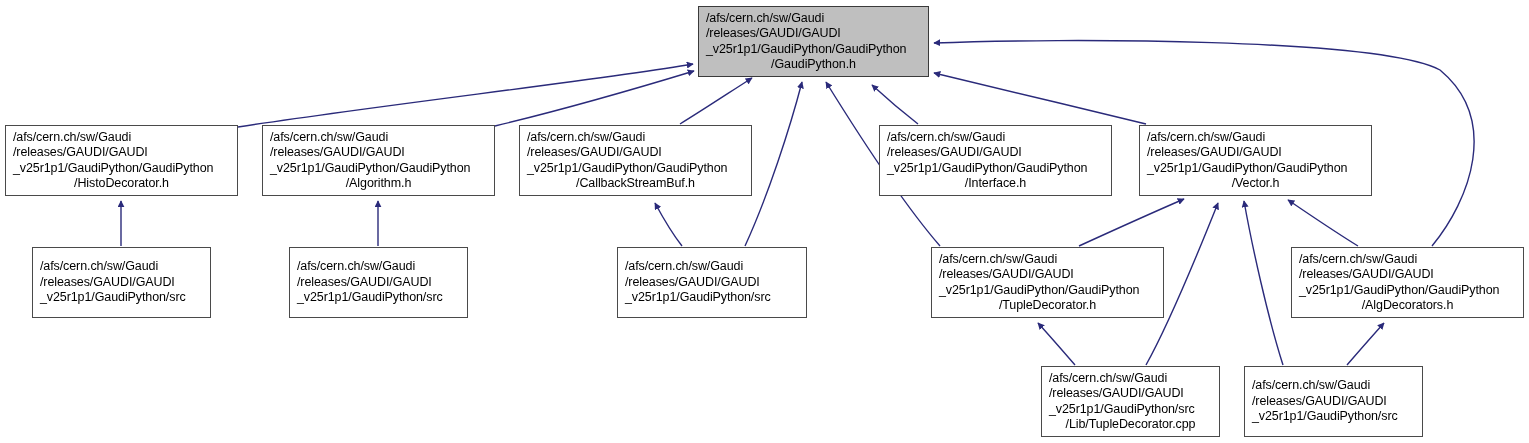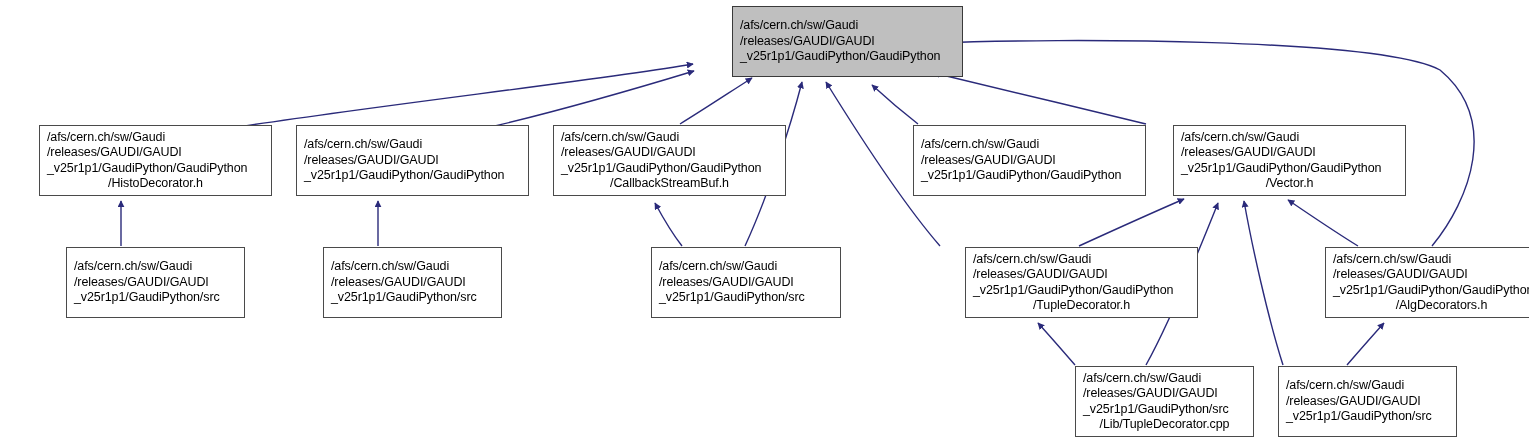--- a/index.html
+++ b/index.html
@@ -31,21 +31,20 @@
     color: #000000;
     font-size: 12.5px;
     line-height: 15.5px;
     text-align: center;
     display: flex;
     flex-direction: column;
     justify-content: center;
     align-items: center;
     white-space: pre;
     letter-spacing: -0.1px;
-    margin-left: 34px;
   }
   .node.root {
     background: #bfbfbf;
     border: 1px solid #3a3a3a;
   }
   .node .line {
     display: block;
     width: 100%;
   }
   .node .l-left {
@@ -81,25 +80,25 @@
         <path d="M 682,246 C 671,232 662,216 655,203" fill="none" stroke="#2a2a7a" stroke-width="1.4" marker-end="url(#arrowhead)"></path>
         <path d="M 1075,365 C 1062,350 1048,334 1038,323" fill="none" stroke="#2a2a7a" stroke-width="1.4" marker-end="url(#arrowhead)"></path>
         <path d="M 1146,365 C 1170,322 1200,248 1218,203" fill="none" stroke="#2a2a7a" stroke-width="1.4" marker-end="url(#arrowhead)"></path>
         <path d="M 1079,246 C 1114,230 1154,212 1184,199" fill="none" stroke="#2a2a7a" stroke-width="1.4" marker-end="url(#arrowhead)"></path>
         <path d="M 1347,365 C 1360,350 1374,334 1384,323" fill="none" stroke="#2a2a7a" stroke-width="1.4" marker-end="url(#arrowhead)"></path>
         <path d="M 1283,365 C 1268,318 1252,246 1244,201" fill="none" stroke="#2a2a7a" stroke-width="1.4" marker-end="url(#arrowhead)"></path>
         <path d="M 1358,246 C 1332,230 1306,212 1288,200" fill="none" stroke="#2a2a7a" stroke-width="1.4" marker-end="url(#arrowhead)"></path>
       </g>
   </svg>
   <div id="nodes">
-      <div class="node root" style="left: 698px; top: 6px; width: 231px; height: 71px;"><span class="line l-left">/afs/cern.ch/sw/Gaudi</span><span class="line l-left">/releases/GAUDI/GAUDI</span><span class="line l-left">_v25r1p1/GaudiPython/GaudiPython</span></div>
+      <div class="node root" style="left: 698px; top: 6px; width: 231px; height: 71px;"><span class="line l-left">/afs/cern.ch/sw/Gaudi</span><span class="line l-left">/releases/GAUDI/GAUDI</span><span class="line l-left">_v25r1p1/GaudiPython/GaudiPython</span><span class="line l-center">/GaudiPython.h</span></div>
       <div class="node" style="left: 5px; top: 125px; width: 233px; height: 71px;"><span class="line l-left">/afs/cern.ch/sw/Gaudi</span><span class="line l-left">/releases/GAUDI/GAUDI</span><span class="line l-left">_v25r1p1/GaudiPython/GaudiPython</span><span class="line l-center">/HistoDecorator.h</span></div>
-      <div class="node" style="left: 262px; top: 125px; width: 233px; height: 71px;"><span class="line l-left">/afs/cern.ch/sw/Gaudi</span><span class="line l-left">/releases/GAUDI/GAUDI</span><span class="line l-left">_v25r1p1/GaudiPython/GaudiPython</span></div>
+      <div class="node" style="left: 262px; top: 125px; width: 233px; height: 71px;"><span class="line l-left">/afs/cern.ch/sw/Gaudi</span><span class="line l-left">/releases/GAUDI/GAUDI</span><span class="line l-left">_v25r1p1/GaudiPython/GaudiPython</span><span class="line l-center">/Algorithm.h</span></div>
       <div class="node" style="left: 519px; top: 125px; width: 233px; height: 71px;"><span class="line l-left">/afs/cern.ch/sw/Gaudi</span><span class="line l-left">/releases/GAUDI/GAUDI</span><span class="line l-left">_v25r1p1/GaudiPython/GaudiPython</span><span class="line l-center">/CallbackStreamBuf.h</span></div>
-      <div class="node" style="left: 879px; top: 125px; width: 233px; height: 71px;"><span class="line l-left">/afs/cern.ch/sw/Gaudi</span><span class="line l-left">/releases/GAUDI/GAUDI</span><span class="line l-left">_v25r1p1/GaudiPython/GaudiPython</span></div>
+      <div class="node" style="left: 879px; top: 125px; width: 233px; height: 71px;"><span class="line l-left">/afs/cern.ch/sw/Gaudi</span><span class="line l-left">/releases/GAUDI/GAUDI</span><span class="line l-left">_v25r1p1/GaudiPython/GaudiPython</span><span class="line l-center">/Interface.h</span></div>
       <div class="node" style="left: 1139px; top: 125px; width: 233px; height: 71px;"><span class="line l-left">/afs/cern.ch/sw/Gaudi</span><span class="line l-left">/releases/GAUDI/GAUDI</span><span class="line l-left">_v25r1p1/GaudiPython/GaudiPython</span><span class="line l-center">/Vector.h</span></div>
       <div class="node" style="left: 32px; top: 247px; width: 179px; height: 71px;"><span class="line l-left">/afs/cern.ch/sw/Gaudi</span><span class="line l-left">/releases/GAUDI/GAUDI</span><span class="line l-left">_v25r1p1/GaudiPython/src</span></div>
       <div class="node" style="left: 289px; top: 247px; width: 179px; height: 71px;"><span class="line l-left">/afs/cern.ch/sw/Gaudi</span><span class="line l-left">/releases/GAUDI/GAUDI</span><span class="line l-left">_v25r1p1/GaudiPython/src</span></div>
       <div class="node" style="left: 617px; top: 247px; width: 190px; height: 71px;"><span class="line l-left">/afs/cern.ch/sw/Gaudi</span><span class="line l-left">/releases/GAUDI/GAUDI</span><span class="line l-left">_v25r1p1/GaudiPython/src</span></div>
       <div class="node" style="left: 931px; top: 247px; width: 233px; height: 71px;"><span class="line l-left">/afs/cern.ch/sw/Gaudi</span><span class="line l-left">/releases/GAUDI/GAUDI</span><span class="line l-left">_v25r1p1/GaudiPython/GaudiPython</span><span class="line l-center">/TupleDecorator.h</span></div>
       <div class="node" style="left: 1291px; top: 247px; width: 233px; height: 71px;"><span class="line l-left">/afs/cern.ch/sw/Gaudi</span><span class="line l-left">/releases/GAUDI/GAUDI</span><span class="line l-left">_v25r1p1/GaudiPython/GaudiPython</span><span class="line l-center">/AlgDecorators.h</span></div>
       <div class="node" style="left: 1041px; top: 366px; width: 179px; height: 71px;"><span class="line l-left">/afs/cern.ch/sw/Gaudi</span><span class="line l-left">/releases/GAUDI/GAUDI</span><span class="line l-left">_v25r1p1/GaudiPython/src</span><span class="line l-center">/Lib/TupleDecorator.cpp</span></div>
       <div class="node" style="left: 1244px; top: 366px; width: 179px; height: 71px;"><span class="line l-left">/afs/cern.ch/sw/Gaudi</span><span class="line l-left">/releases/GAUDI/GAUDI</span><span class="line l-left">_v25r1p1/GaudiPython/src</span></div>
     </div>
 </div>

